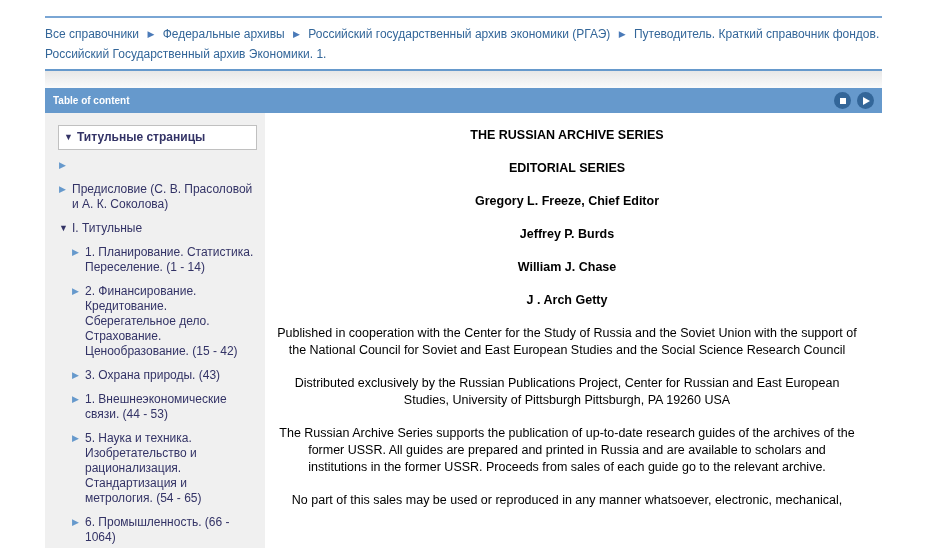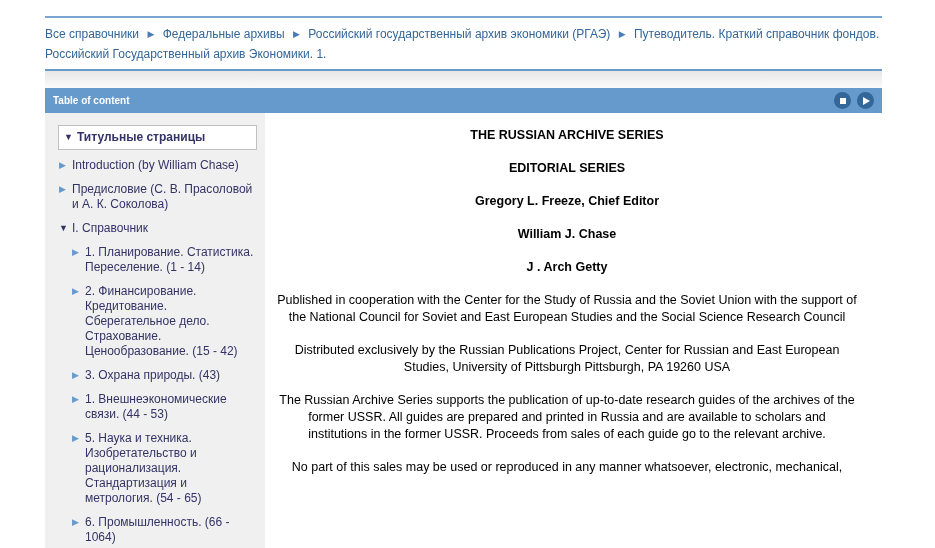--- a/index.html
+++ b/index.html
@@ -91,31 +91,30 @@
 
     <div class="sidebar">
 
       <div class="tree-item selected">
         <span class="mk mk-exp">▼</span>
         <span>Титульные страницы</span>
       </div>
 
       <div class="tree-item">
         <span class="mk mk-col">▶</span>
-        <span>Introduction (by William Chase)</span>
       </div>
 
       <div class="tree-item">
         <span class="mk mk-col">▶</span>
         <span>Предисловие (С. В. Прасоловой и А. К. Соколова)</span>
       </div>
 
       <div class="tree-item">
         <span class="mk mk-exp">▼</span>
-        <span>I. Справочник</span>
+        <span>I. Титульные</span>
       </div>
 
       <div class="tree-item lvl1">
         <span class="mk mk-col">▶</span>
         <span>1. Планирование. Статистика. Переселение. (1 - 14)</span>
       </div>
 
       <div class="tree-item lvl1">
         <span class="mk mk-col">▶</span>
         <span>2. Финансирование. Кредитование. Сберегательное дело. Страхование. Ценообразование. (15 - 42)</span>
@@ -145,20 +144,21 @@
         <span class="mk mk-col">▶</span>
         <span>7. Сельское хозяйство. (1065</span>
       </div>
 
     </div>
 
     <div class="main">
       <p class="h">THE RUSSIAN ARCHIVE SERIES</p>
       <p class="h">EDITORIAL SERIES</p>
       <p class="h">Gregory L. Freeze, Chief Editor</p>
+      <p class="h">Jeffrey P. Burds</p>
       <p class="h">William J. Chase</p>
       <p class="h">J . Arch Getty</p>
       <p>Published in cooperation with the Center for the Study of Russia and the Soviet Union with the support of the National Council for Soviet and East European Studies and the Social Science Research Council</p>
       <p>Distributed exclusively by the Russian Publications Project, Center for Russian and East European Studies, University of Pittsburgh Pittsburgh, PA 19260 USA</p>
       <p>The Russian Archive Series supports the publication of up-to-date research guides of the archives of the former USSR. All guides are prepared and printed in Russia and are available to scholars and institutions in the former USSR. Proceeds from sales of each guide go to the relevant archive.</p>
       <p>No part of this sales may be used or reproduced in any manner whatsoever, electronic, mechanical,</p>
     </div>
 
   </div>
 

